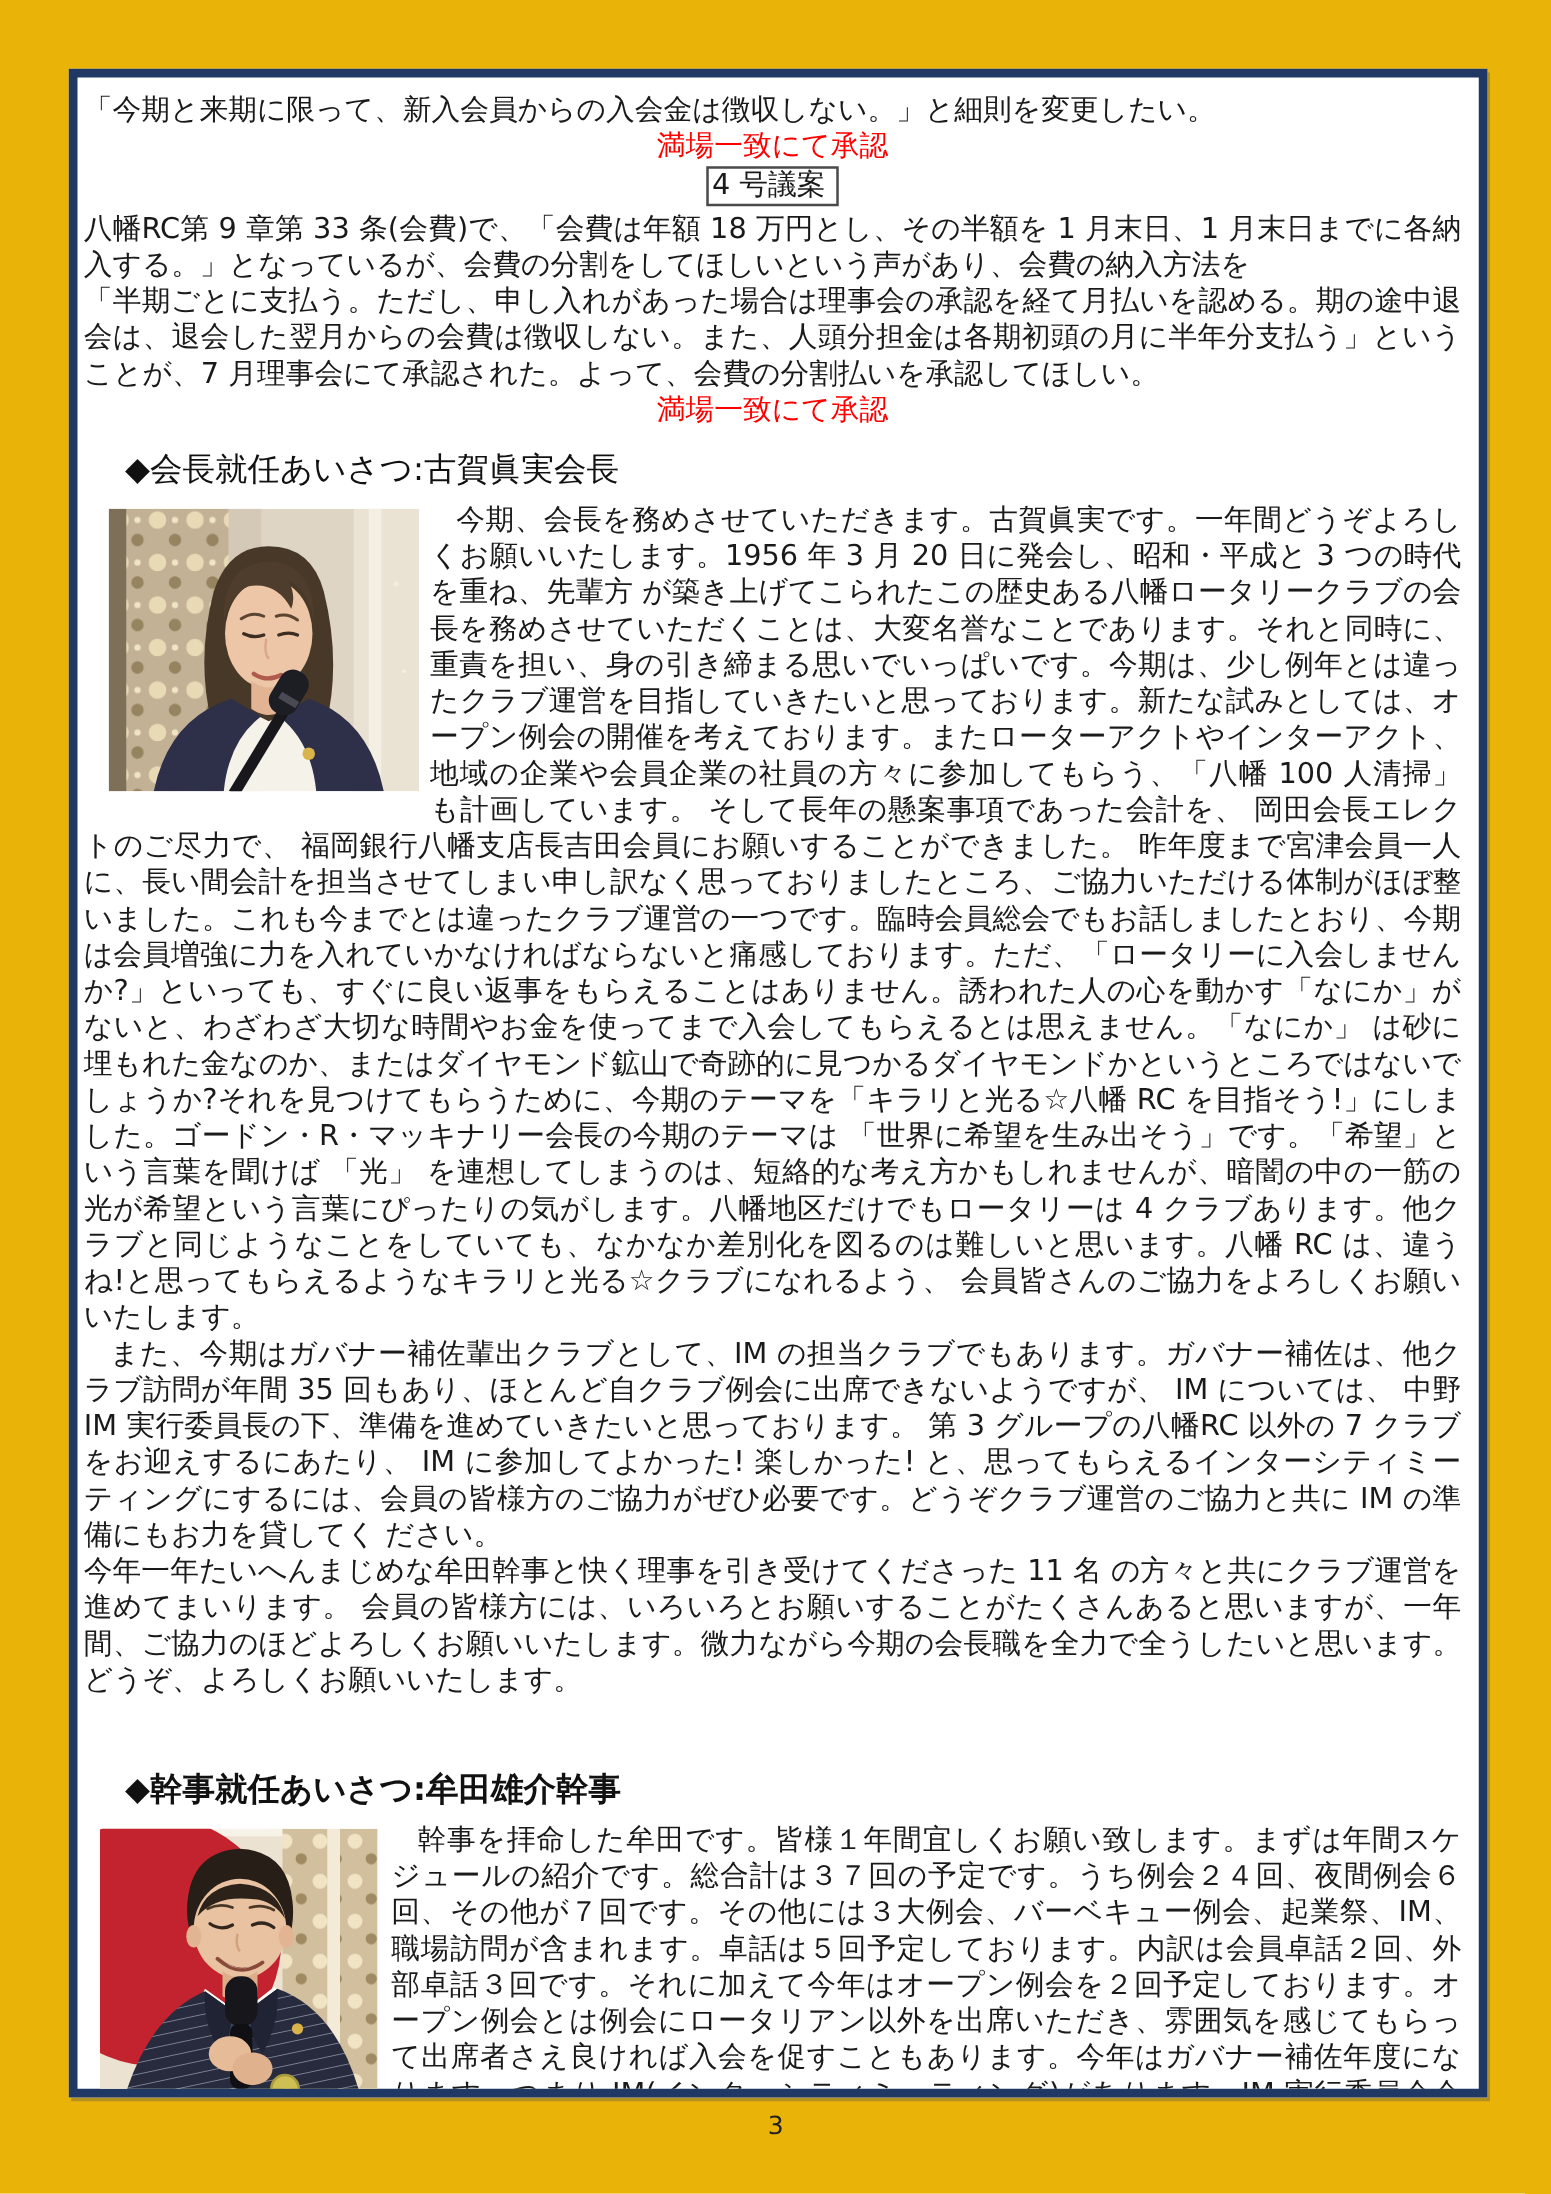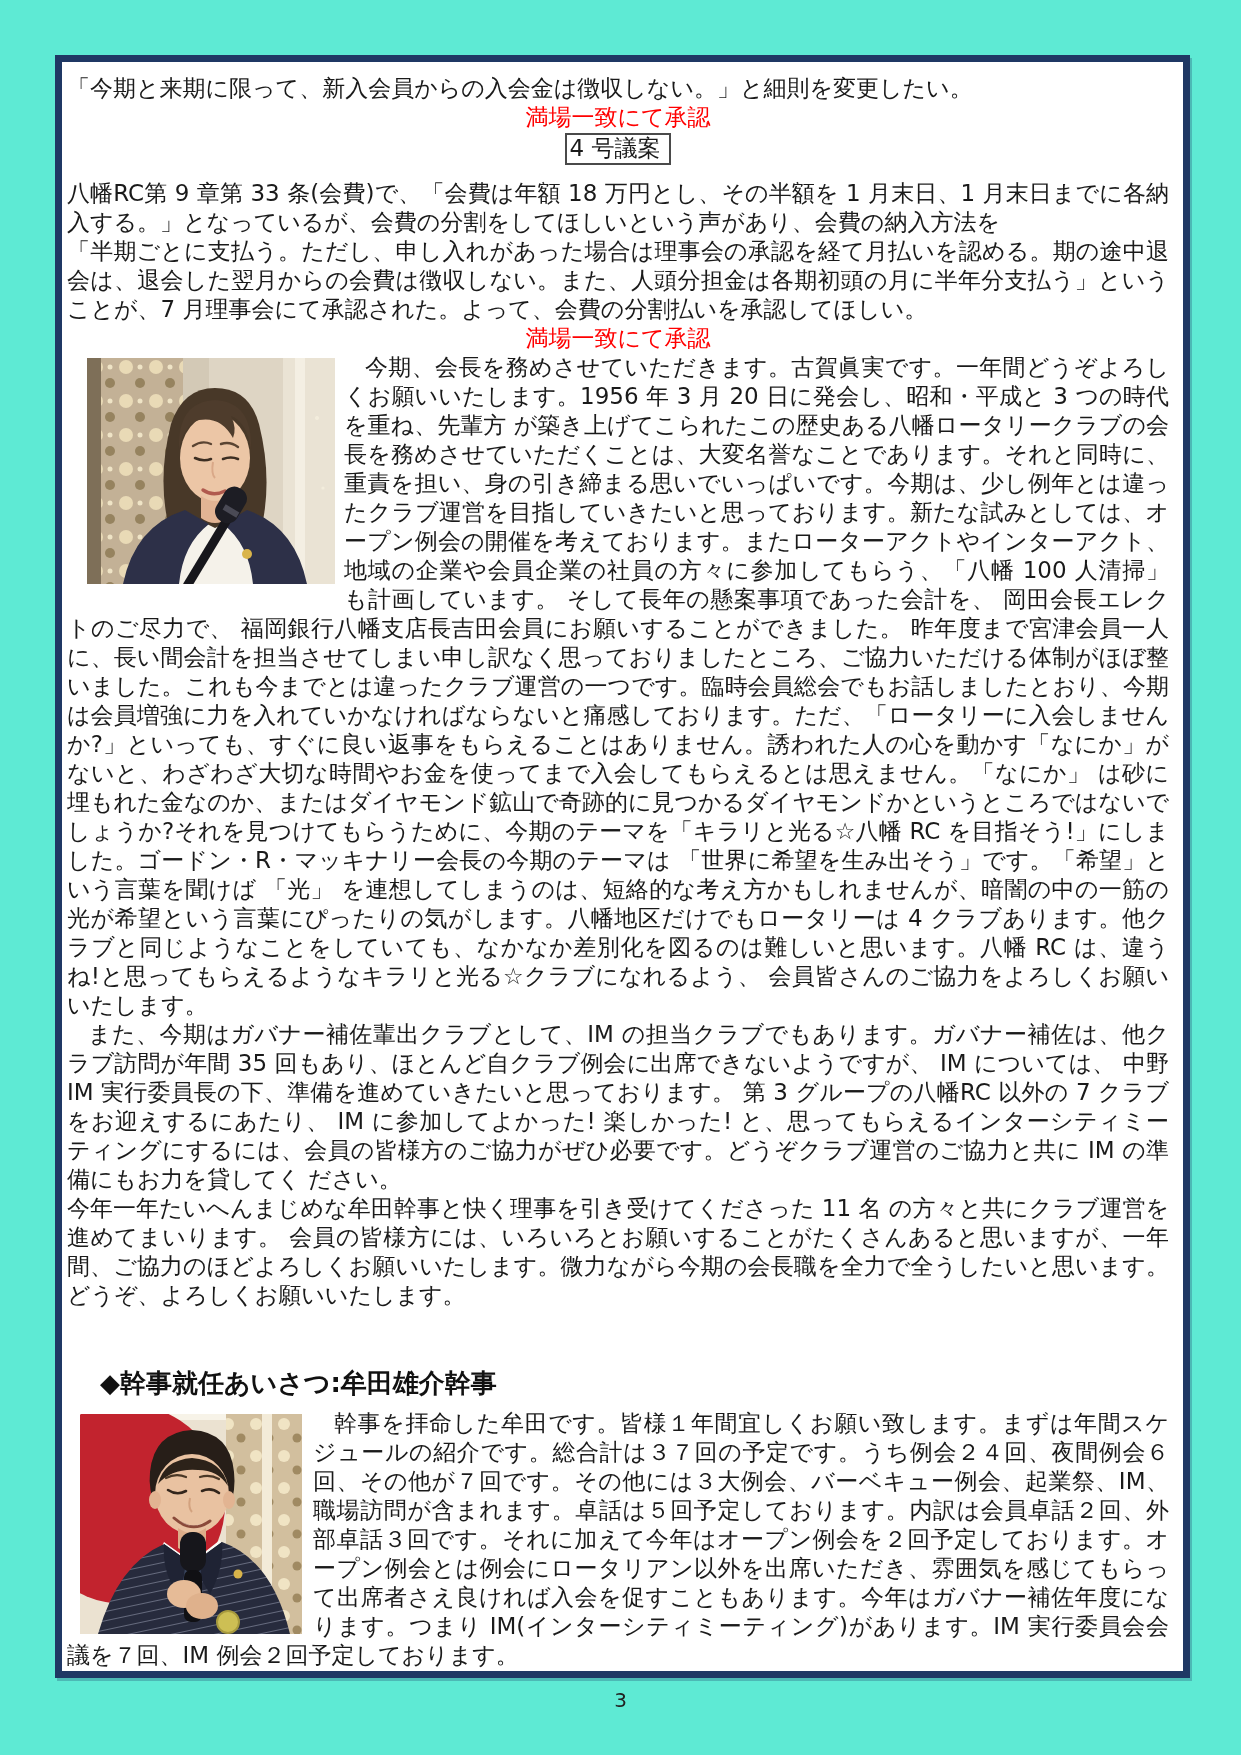--- a/index.html
+++ b/index.html
@@ -6,31 +6,31 @@
     --accent-red:#ff0000;
     --border-navy:#1f3864;
     --text-color:#1a1a1a;
   }
   html,body{margin:0;padding:0;background:#ffffff;}
   body{
     width:1241px;height:1755px;position:relative;
     font-family:"DejaVu Sans","Liberation Sans",sans-serif;
     color:var(--text-color);
   }
-  .sheet{position:relative;width:1241px;height:1755px;overflow:hidden;background:#5eead4;}
+  .sheet{position:relative;width:1241px;height:1755px;overflow:hidden;background:#eab308;}
   .doc-box{
     position:absolute;left:55px;top:55px;width:1135px;height:1623px;
     box-sizing:border-box;border:7px solid var(--border-navy);
     padding:12px 14px 12px 5px;overflow:hidden;background:#fff;
     box-shadow:2px 3px 0 rgba(31,56,100,0.28);
   }
   p{margin:0;font-size:23px;line-height:29px;text-align:center;}
   .just{text-align:justify;}
   .approval{color:var(--accent-red);}
-  .agenda-line{margin:1px 0 14px 0;}
+  .agenda-line{margin:1px 0 4px 0;}
   .agenda-box{
     display:inline-block;border:2px solid #4a4a4a;
     padding:0 9px 1px 3px;line-height:27px;font-size:23px;
   }
   h2.section{
     font-size:26px;font-weight:400;line-height:34px;color:#111;
     margin:16px 0 9px 33px;clear:both;
   }
   h2.section.secretary-h{margin-top:56px;font-weight:bold;}
   .speech{overflow:visible;}
@@ -51,20 +51,21 @@
 <div class="sheet">
   <div class="doc-box">
 
     <p class="just">「今期と来期に限って、新入会員からの入会金は徴収しない。」と細則を変更したい。</p>
     <p class="approval">満場一致にて承認</p>
     <p class="agenda-line"><span class="agenda-box">4 号議案</span></p>
     <p class="just">八幡RC第 9 章第 33 条(会費)で、「会費は年額 18 万円とし、その半額を 1 月末日、1 月末日までに各納入する。」となっているが、会費の分割をしてほしいという声があり、会費の納入方法を</p>
     <p class="just">「半期ごとに支払う。ただし、申し入れがあった場合は理事会の承認を経て月払いを認める。期の途中退会は、退会した翌月からの会費は徴収しない。また、人頭分担金は各期初頭の月に半年分支払う」ということが、7 月理事会にて承認された。よって、会費の分割払いを承認してほしい。</p>
     <p class="approval">満場一致にて承認</p>
 
+    <h2 class="section"><span>◆</span><span>会長就任あいさつ:古賀眞実会長</span></h2>
 
     <div class="speech">
       <figure class="photo photo-president">
         <svg viewBox="0 0 248 226" width="248" height="226" role="img">
           <defs>
             <pattern id="m1" width="30" height="34" patternUnits="userSpaceOnUse">
               <rect width="30" height="34" fill="#c3b196"></rect>
               <circle cx="9" cy="9" r="7" fill="#e9dab6"></circle>
               <circle cx="23" cy="25" r="5" fill="#96835f"></circle>
               <circle cx="23" cy="9" r="2.5" fill="#efe4c6"></circle>

